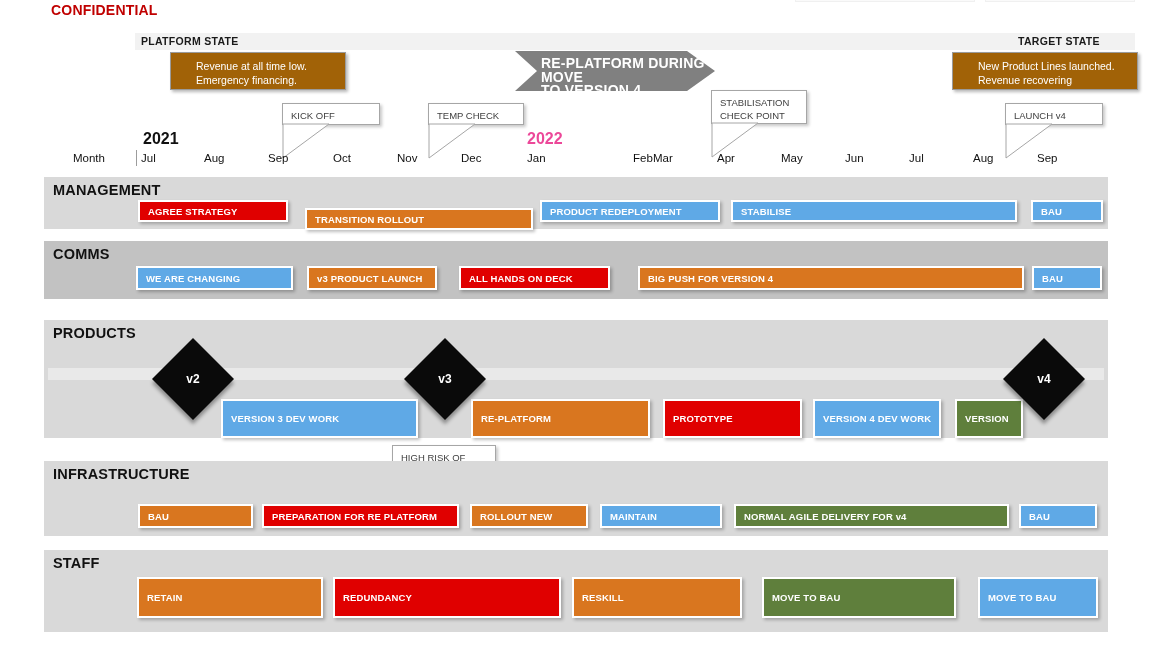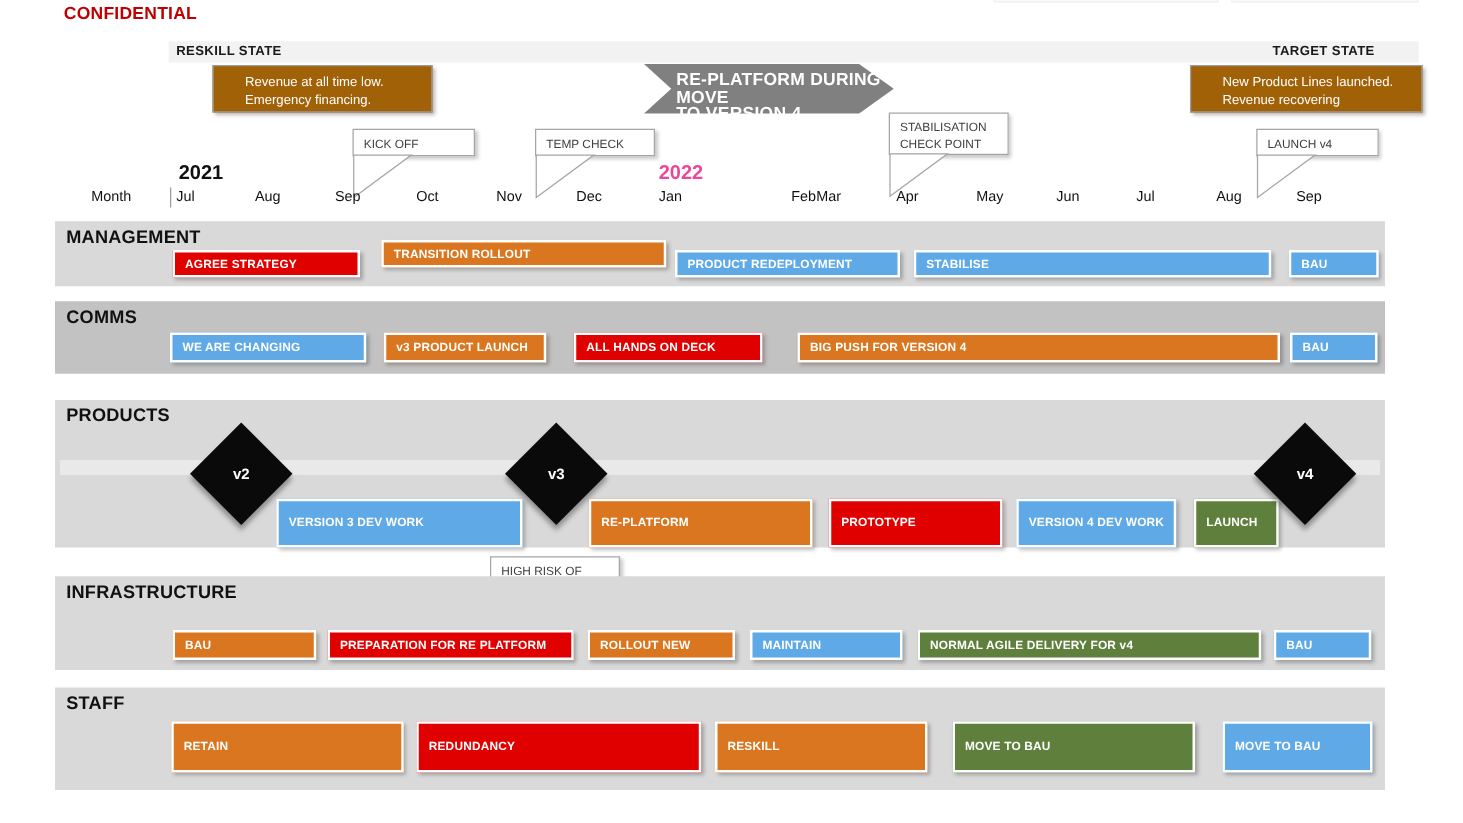--- a/index.html
+++ b/index.html
@@ -101,21 +101,21 @@
 </style>
 </head>
 <body>
 
 <div class="abs ghost-strip" style="left:795px;width:180px;"></div>
 <div class="abs ghost-strip" style="left:985px;width:150px;"></div>
 
 <div class="abs" id="confidential">CONFIDENTIAL</div>
 
 <div class="abs" id="state-band"></div>
-<div class="abs state-label" id="starting-state-label">RESKILL STATE</div>
+<div class="abs state-label" id="starting-state-label">PLATFORM STATE</div>
 <div class="abs state-label" id="target-state-label">TARGET STATE</div>
 
 <div class="abs state-box" id="starting-state-box">Revenue at all time low.<br>Emergency financing.</div>
 <div class="abs state-box" id="target-state-box">New Product Lines launched.<br>Revenue recovering</div>
 
 <div class="abs" id="replatform-arrow">RE-PLATFORM DURING MOVE<br>TO VERSION 4</div>
 
 <div id="callout-layer">
     <div class="abs callout" style="left: 282px; top: 103px; width: 98px; height: 22px;">KICK OFF<div class="tail">
         <svg width="60" height="34" viewBox="0 0 60 34" style="display:block;overflow:visible">
@@ -171,41 +171,41 @@
     <div class="abs month" style="left: 909px;">Jul</div>
     <div class="abs month" style="left: 973px;">Aug</div>
     <div class="abs month" style="left: 1037px;">Sep</div>
   </div>
 
 <div id="lane-layer">
     <div class="abs lane" style="top: 177px; height: 52px;">
       <div class="lane-title">MANAGEMENT</div>
     </div>
     <div class="abs bar red" style="left: 138px; top: 200px; width: 150px; height: 22px;">AGREE STRATEGY</div>
-    <div class="abs bar orange" style="left: 305px; top: 192px; width: 228px; height: 22px;">TRANSITION ROLLOUT</div>
+    <div class="abs bar orange" style="left: 305px; top: 208px; width: 228px; height: 22px;">TRANSITION ROLLOUT</div>
     <div class="abs bar blue" style="left: 540px; top: 200px; width: 180px; height: 22px;">PRODUCT REDEPLOYMENT</div>
     <div class="abs bar blue" style="left: 731px; top: 200px; width: 286px; height: 22px;">STABILISE</div>
     <div class="abs bar blue" style="left: 1031px; top: 200px; width: 72px; height: 22px;">BAU</div>
     <div class="abs lane dark" style="top: 241px; height: 58px;">
       <div class="lane-title">COMMS</div>
     </div>
     <div class="abs bar blue" style="left: 136px; top: 266px; width: 157px; height: 24px;">WE ARE CHANGING</div>
     <div class="abs bar orange" style="left: 307px; top: 266px; width: 130px; height: 24px;">v3 PRODUCT LAUNCH</div>
     <div class="abs bar red" style="left: 459px; top: 266px; width: 151px; height: 24px;">ALL HANDS ON DECK</div>
     <div class="abs bar orange" style="left: 638px; top: 266px; width: 386px; height: 24px;">BIG PUSH FOR VERSION 4</div>
     <div class="abs bar blue" style="left: 1032px; top: 266px; width: 70px; height: 24px;">BAU</div>
     <div class="abs lane" style="top: 320px; height: 118px;">
       <div class="lane-title">PRODUCTS</div>
     </div>
     <div class="abs" id="products-line"></div>
     <div class="abs bar blue" style="left: 221px; top: 399px; width: 197px; height: 39px;">VERSION 3 DEV WORK</div>
     <div class="abs bar orange" style="left: 471px; top: 399px; width: 179px; height: 39px;">RE-PLATFORM</div>
     <div class="abs bar red" style="left: 663px; top: 399px; width: 139px; height: 39px;">PROTOTYPE</div>
     <div class="abs bar blue" style="left: 813px; top: 399px; width: 128px; height: 39px;">VERSION 4 DEV WORK</div>
-    <div class="abs bar green" style="left: 955px; top: 399px; width: 68px; height: 39px;">LAUNCH</div>
+    <div class="abs bar green" style="left: 955px; top: 399px; width: 68px; height: 39px;">VERSION</div>
     <div class="abs diamond" style="left: 164px; top: 350px;">
       <span>v2</span>
     </div>
     <div class="abs diamond" style="left: 416px; top: 350px;">
       <span>v3</span>
     </div>
     <div class="abs diamond" style="left: 1015px; top: 350px;">
       <span>v4</span>
     </div>
     <div class="abs lane" style="top: 461px; height: 75px;">

